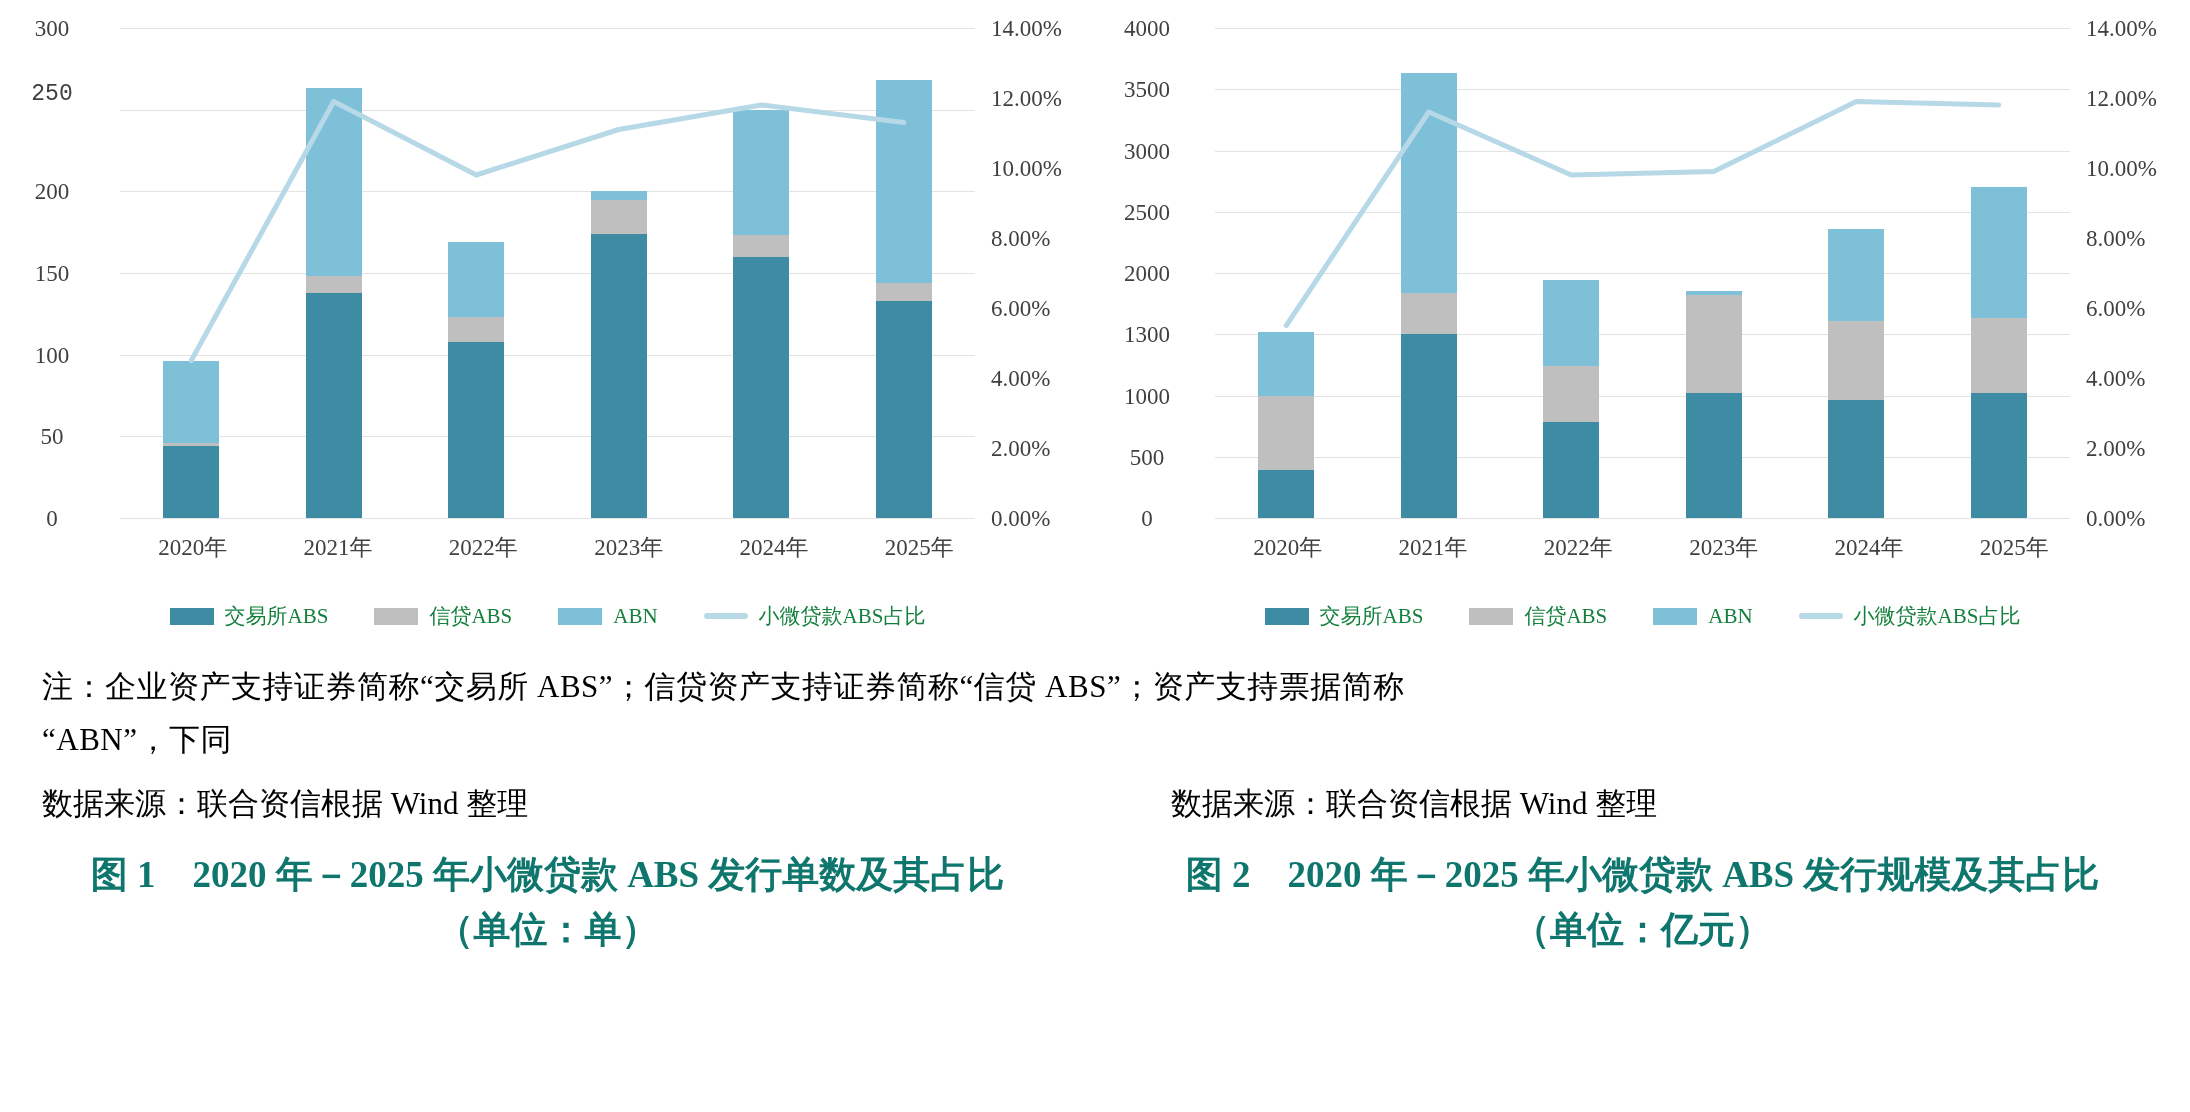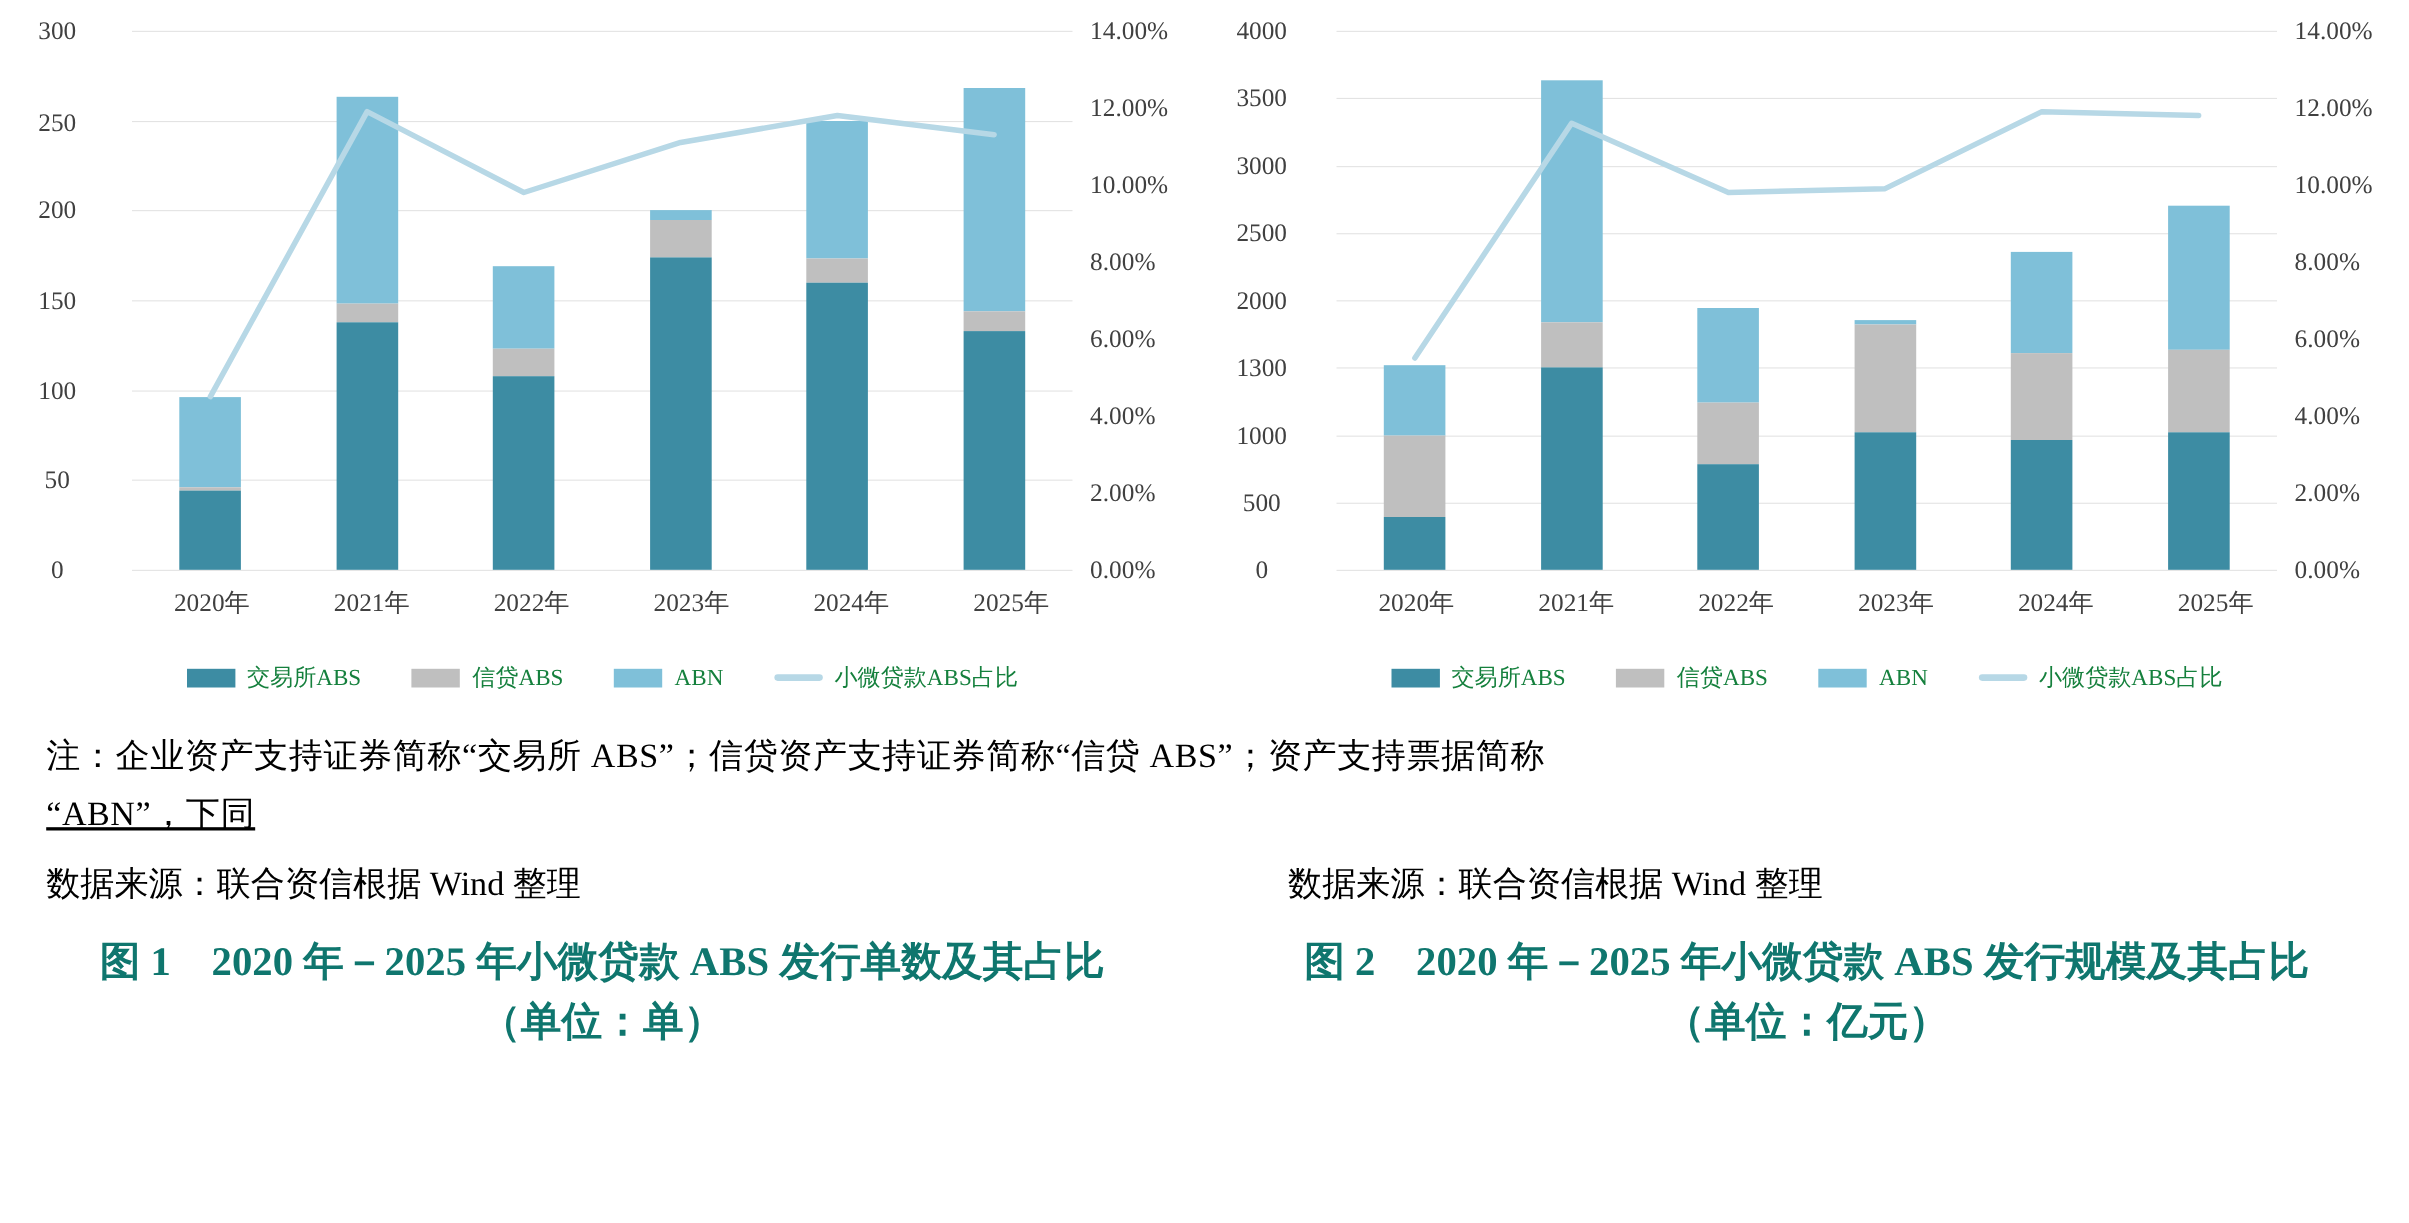--- a/index.html
+++ b/index.html
@@ -148,21 +148,21 @@
     width: 2190px;
   }
   .note-line {
     font-size: 31px;
     color: #000000;
     line-height: 1.72;
     letter-spacing: 0.5px;
     padding-left: 42px;
     padding-right: 42px;
   }
-  .note-line.indent { text-indent: 0; text-decoration: underline; }
+  .note-line.indent { text-indent: 0; }
 
   .sources {
     position: relative;
     display: flex;
     margin-top: 16px;
   }
   .source-cell {
     width: 1095px;
     font-size: 31px;
     color: #000000;
@@ -193,21 +193,21 @@
   <div class="charts-row">
 
     <div class="chart-block">
       <div class="plot-wrap">
         <div class="ax-left" id="L-axleft">
             <div class="ax-tick" style="top: 490px;">0</div>
             <div class="ax-tick" style="top: 408.333px;">50</div>
             <div class="ax-tick" style="top: 326.667px;">100</div>
             <div class="ax-tick" style="top: 245px;">150</div>
             <div class="ax-tick" style="top: 163.333px;">200</div>
-            <div class="ax-tick" style="top: 84px;">250</div>
+            <div class="ax-tick" style="top: 66px; font-family: Liberation Mono, monospace;">250</div>
             <div class="ax-tick" style="top: 0px;">300</div>
           </div>
         <div class="ax-right" id="L-axright">
             <div class="ax-tick" style="top: 490px;">0.00%</div>
             <div class="ax-tick" style="top: 420px;">2.00%</div>
             <div class="ax-tick" style="top: 350px;">4.00%</div>
             <div class="ax-tick" style="top: 280px;">6.00%</div>
             <div class="ax-tick" style="top: 210px;">8.00%</div>
             <div class="ax-tick" style="top: 140px;">10.00%</div>
             <div class="ax-tick" style="top: 70px;">12.00%</div>

